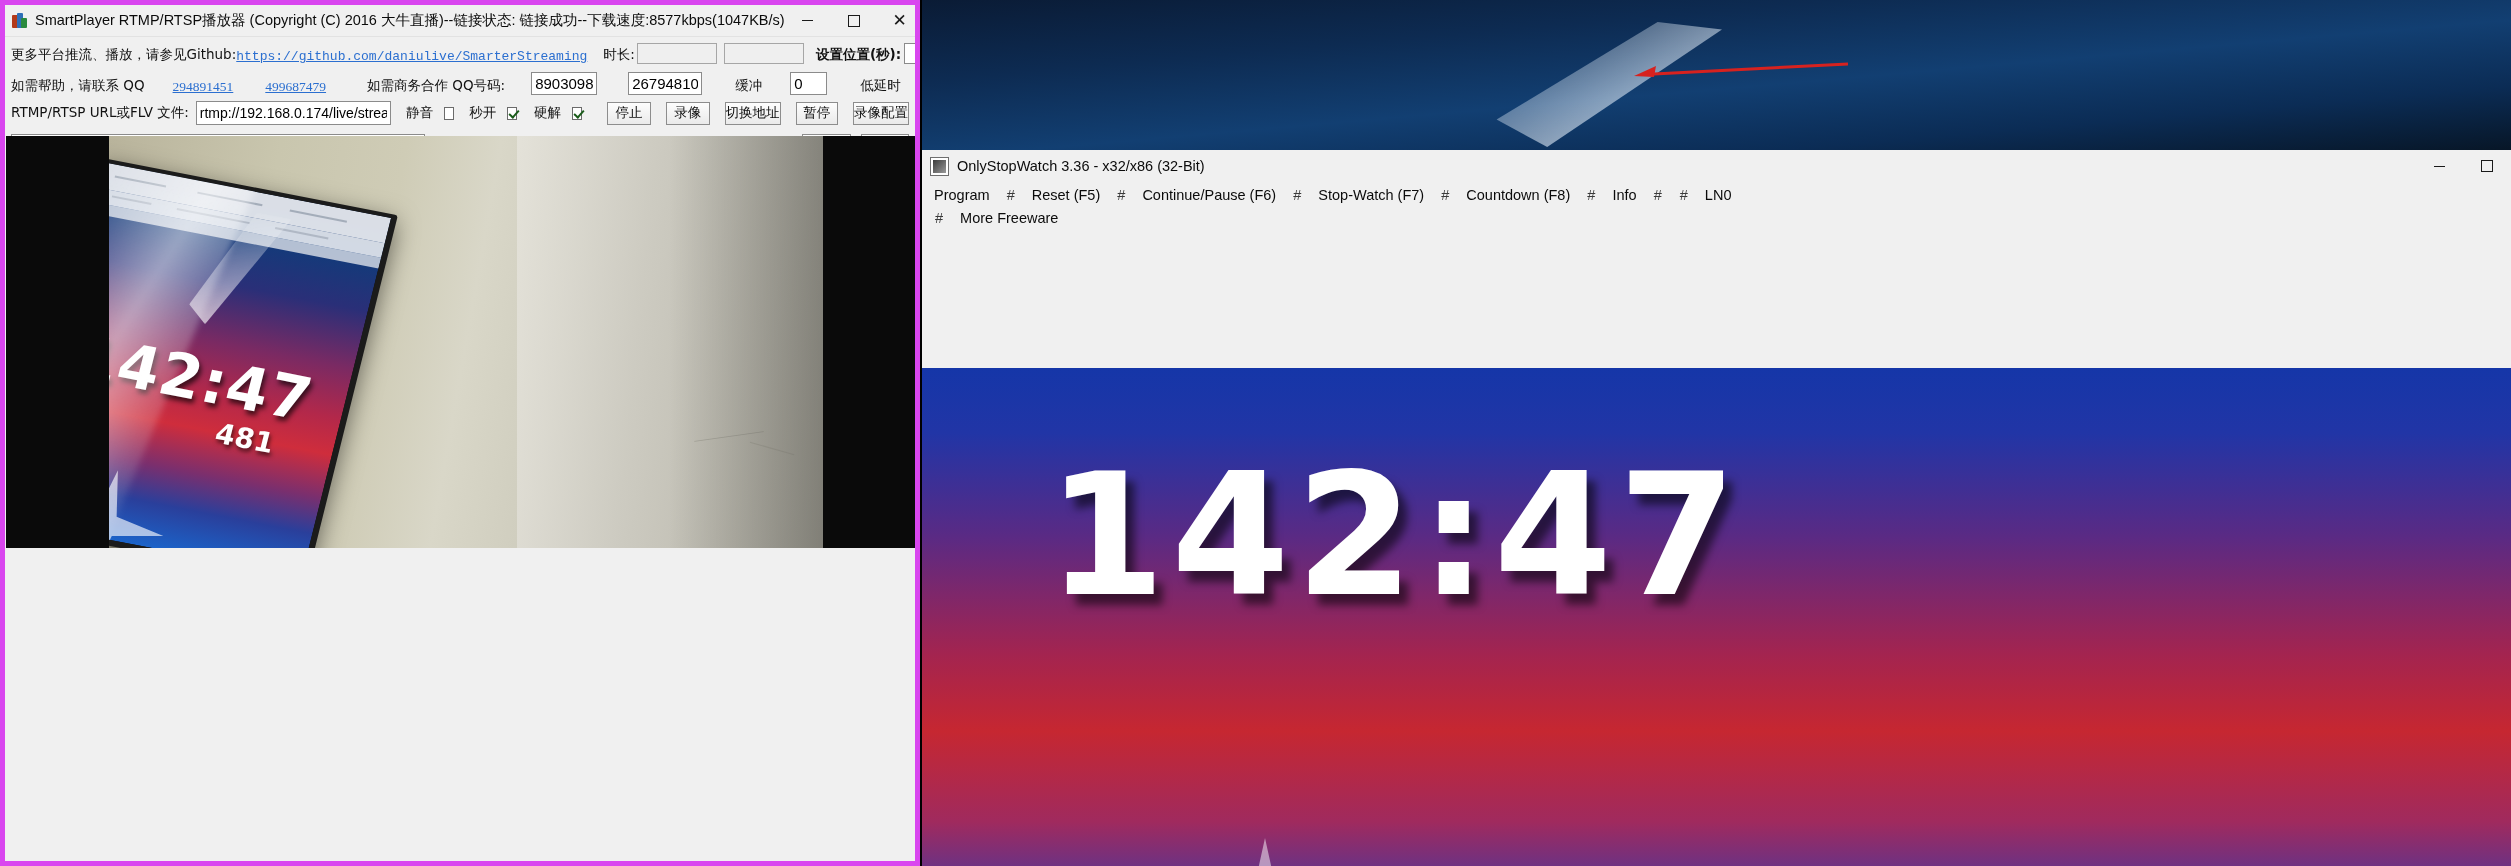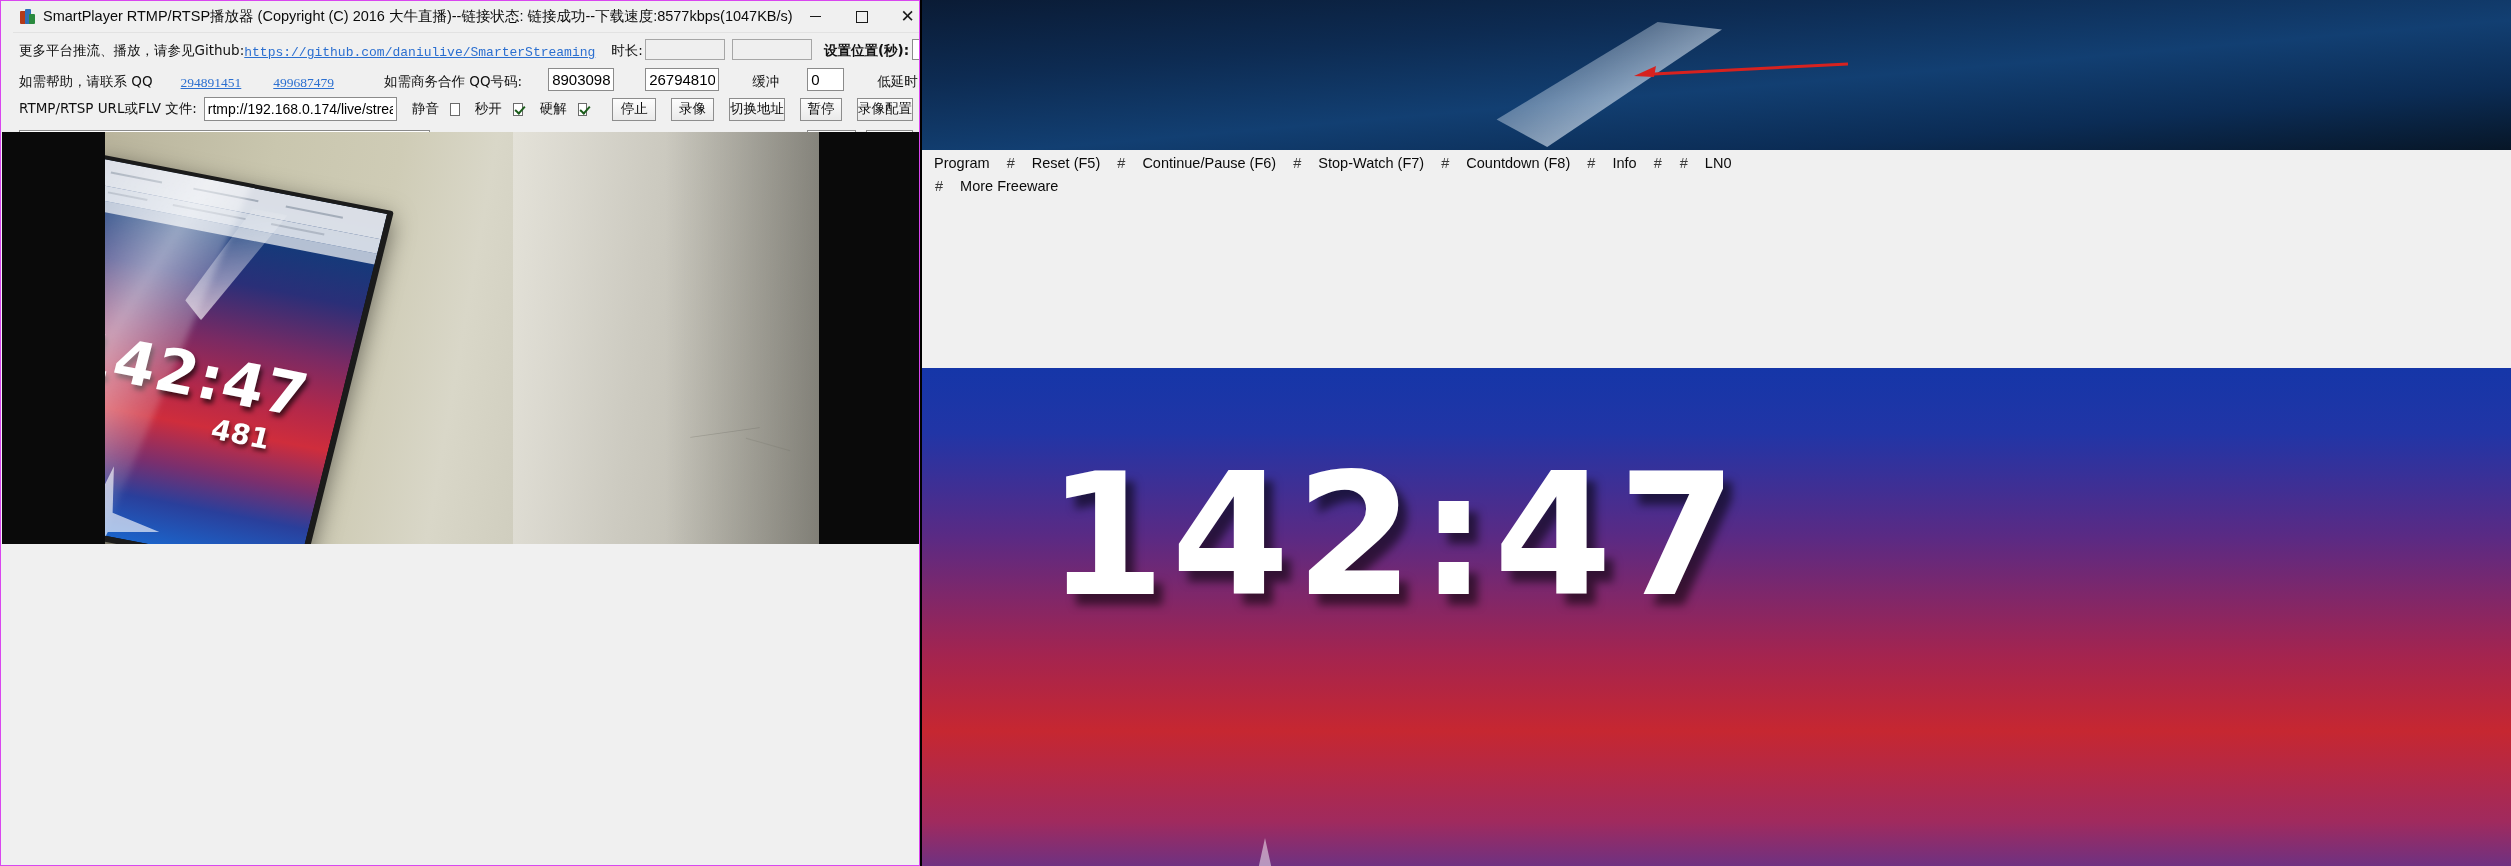--- a/index.html
+++ b/index.html
@@ -1,21 +1,21 @@
 <!DOCTYPE html>
 <html><head>
 <meta charset="utf-8">
 <style>
   html,body{margin:0;padding:0;background:#000;}
   body{width:2511px;height:866px;overflow:hidden;font-family:"Liberation Sans",sans-serif;}
   .screen{position:relative;width:2511px;height:866px;}
 
   
   .sp-win{position:absolute;left:0;top:0;width:920px;height:866px;background:#f0f0f0;
-          border:1px solid #d946ef;box-sizing:border-box;overflow:hidden;padding-left:12px;}
+          border:5px solid #d946ef;box-sizing:border-box;overflow:hidden;}
   .sp-title{height:31px;display:flex;align-items:center;background:#f0f0f0;
             border-bottom:1px solid #e2e2e2;padding-left:7px;}
   .sp-ico{width:16px;height:16px;margin-right:7px;position:relative;flex:0 0 auto;}
   .sp-ico i{position:absolute;display:block;}
   .sp-ico .b1{left:0;top:2px;width:6px;height:13px;background:#b33a1a;border-radius:1px;}
   .sp-ico .b2{left:5px;top:0px;width:6px;height:15px;background:#2e6fb7;border-radius:1px;}
   .sp-ico .b3{left:9px;top:5px;width:6px;height:10px;background:#2a8a3e;border-radius:1px;}
   .sp-title-text{font-size:14.5px;color:#0b0b0b;white-space:nowrap;letter-spacing:0;}
   .sp-wbtns{margin-left:auto;display:flex;height:31px;}
   .sp-wbtn{width:46px;height:31px;display:flex;align-items:center;justify-content:center;
@@ -151,21 +151,21 @@
         <input class="tb gray" style="width: 80px; margin-left: 7px;" readonly="" value="">
         <span class="lbl cjk" style="margin-left:12px;font-weight:bold;">设置位置(秒):</span>
         <input class="tb" style="width: 69px; margin-left: 3px;" value="">
 
       </div>
 
       <div class="row r2">
         <span class="lbl cjk">如需帮助，请联系 QQ</span>
         <span class="lnk qq">294891451</span>
         <span class="lnk qq">499687479</span>
-        <span class="lbl cjk" style="margin-left:22px;">如需商务合作 QQ号码:</span>
+        <span class="lbl cjk" style="margin-left:13px;">如需商务合作 QQ号码:</span>
         <input class="tb" style="width: 66px; height: 23px; font-size: 15px; margin-left: 2px;" value="89030985">
         <input class="tb" style="width: 74px; height: 23px; font-size: 15px; margin-left: 7px;" value="2679481035">
         <span class="lbl cjk" style="margin-left:9px;">缓冲</span>
         <input class="tb" style="width: 37px; height: 23px; font-size: 15px; margin-left: 4px;" value="0">
         <span class="lbl cjk" style="margin-left:9px;margin-top:37px;">低延时</span>
         <span class="cb ml"></span>
         <span class="btn" style="width:65px;margin-left:13px;">Rtsp配置</span>
         <span class="btn" style="width:95px;margin-left:10px;">设置截图路径</span>
         <span class="btn" style="width:46px;margin-left:9px;">截图</span>
         <input class="tb" style="width: 70px; height: 23px; font-size: 14px; margin-left: 9px;" value="3840*2160">
@@ -243,20 +243,32 @@
 
     <div class="osw-top">
       <div class="osw-beam"></div>
       <svg class="osw-arrow" viewBox="0 0 214 16">
         <line x1="214" y1="2" x2="20" y2="12" stroke="#d7221f" stroke-width="3"></line>
         <polygon points="0,14 22,4 20,15" fill="#d7221f"></polygon>
       </svg>
     </div>
 
     <div class="osw-win">
+      <div class="osw-title">
+        <span class="osw-ico"></span>
+        <span class="osw-ttext">OnlyStopWatch 3.36 - x32/x86 (32-Bit)</span>
+        <span class="osw-wbtns">
+          <span class="osw-wbtn">
+              <i class="dash"></i>
+            </span>
+          <span class="osw-wbtn">
+              <i class="sq"></i>
+            </span>
+        </span>
+      </div>
 
       <div class="osw-menu">
         <span class="mi">Program</span>
         <span class="hash">#</span>
         <span class="mi">Reset  (F5)</span>
         <span class="hash">#</span>
         <span class="mi">Continue/Pause (F6)</span>
         <span class="hash">#</span>
         <span class="mi">Stop-Watch  (F7)</span>
         <span class="hash">#</span>

